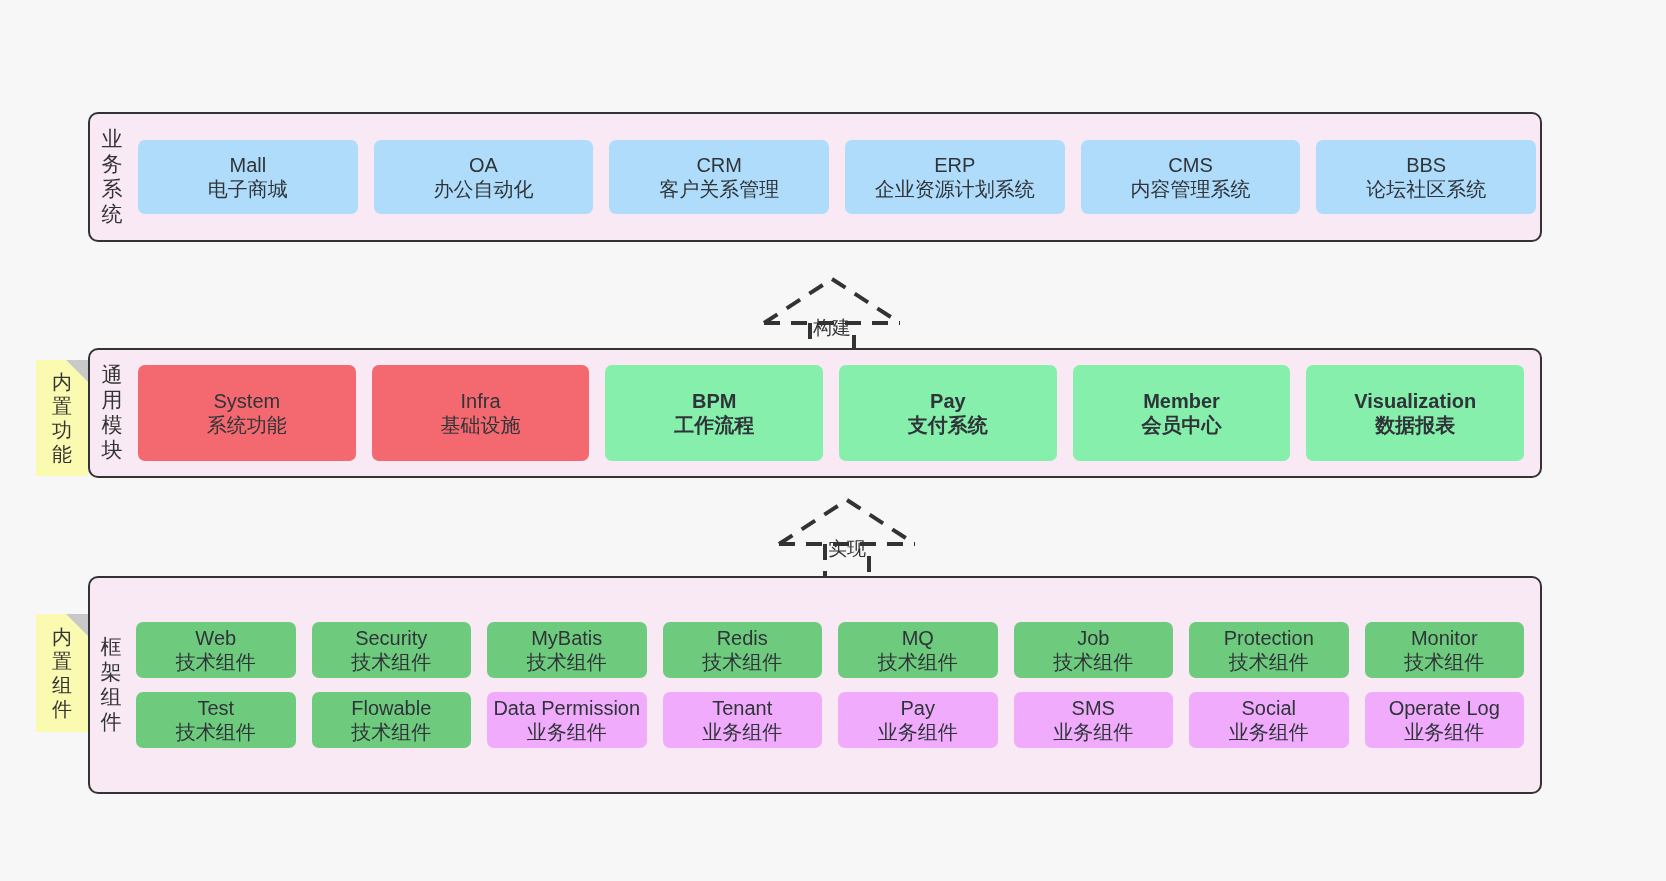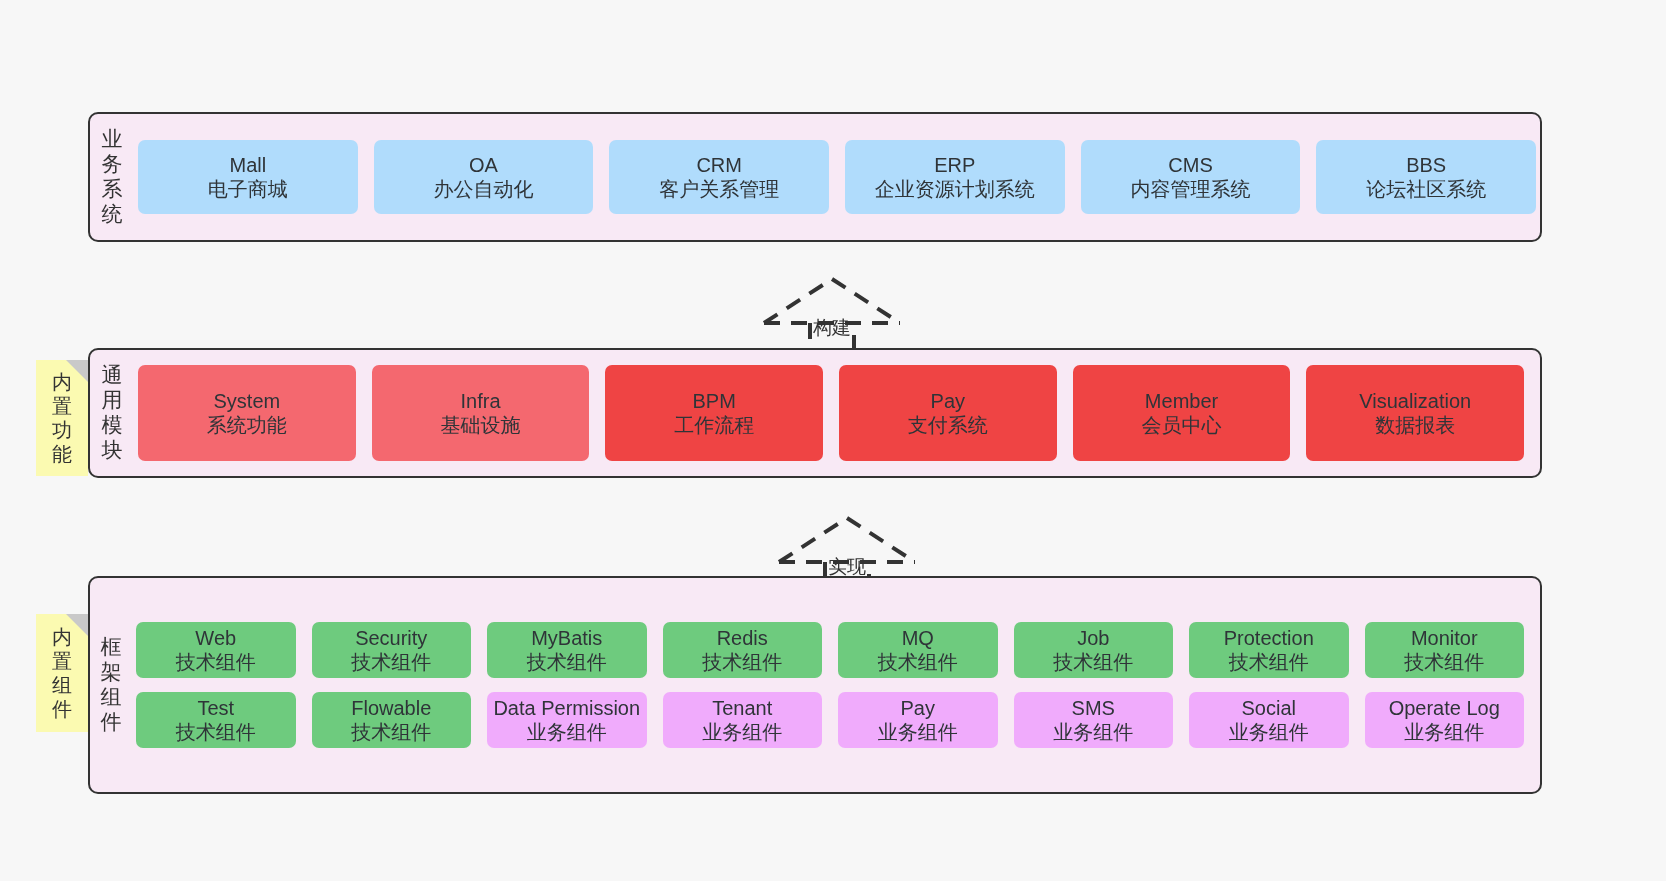--- a/index.html
+++ b/index.html
@@ -69,21 +69,21 @@
     color: #2f3438;
     padding: 6px 4px;
     min-width: 0;
   }
   .cell .t-en { display: block; }
   .cell .t-cn { display: block; text-align: center; }
 
   
   .c-blue       { background: #b0dcfc; }
   .c-red        { background: #f4686f; }
-  .c-pink       { background: #ef4444; }
+  .c-pink       { background: #86efac; font-weight: bold; }
   .c-green      { background: #6ecb7e; }
   .c-lightgreen { background: #f0abfc; }
 
   
   #layer-business { left: 88px;  top: 112px; width: 1454px; height: 130px; }
   #layer-business .layer-body { padding-right: 4px; }
   #layer-business .cell { height: 74px; }
 
   #layer-modules  { left: 88px;  top: 348px; width: 1454px; height: 130px; }
   #layer-modules .cell { height: 96px; }
@@ -129,21 +129,21 @@
     position: absolute;
     left: 0; right: 0;
     top: 42px;
     text-align: center;
     font-size: 19px;
     color: #333333;
     background: transparent;
     user-select: none;
   }
   #connector-build   { left: 742px; top: 273px; }
-  #connector-realize { left: 757px; top: 512px; }
+  #connector-realize { left: 757px; top: 494px; }
 </style>
 </head>
 <body>
 
 <div id="canvas">
 
   <div class="layer" id="layer-business">
     <div class="layer-title">
       <span>业</span>
       <span>务</span>

